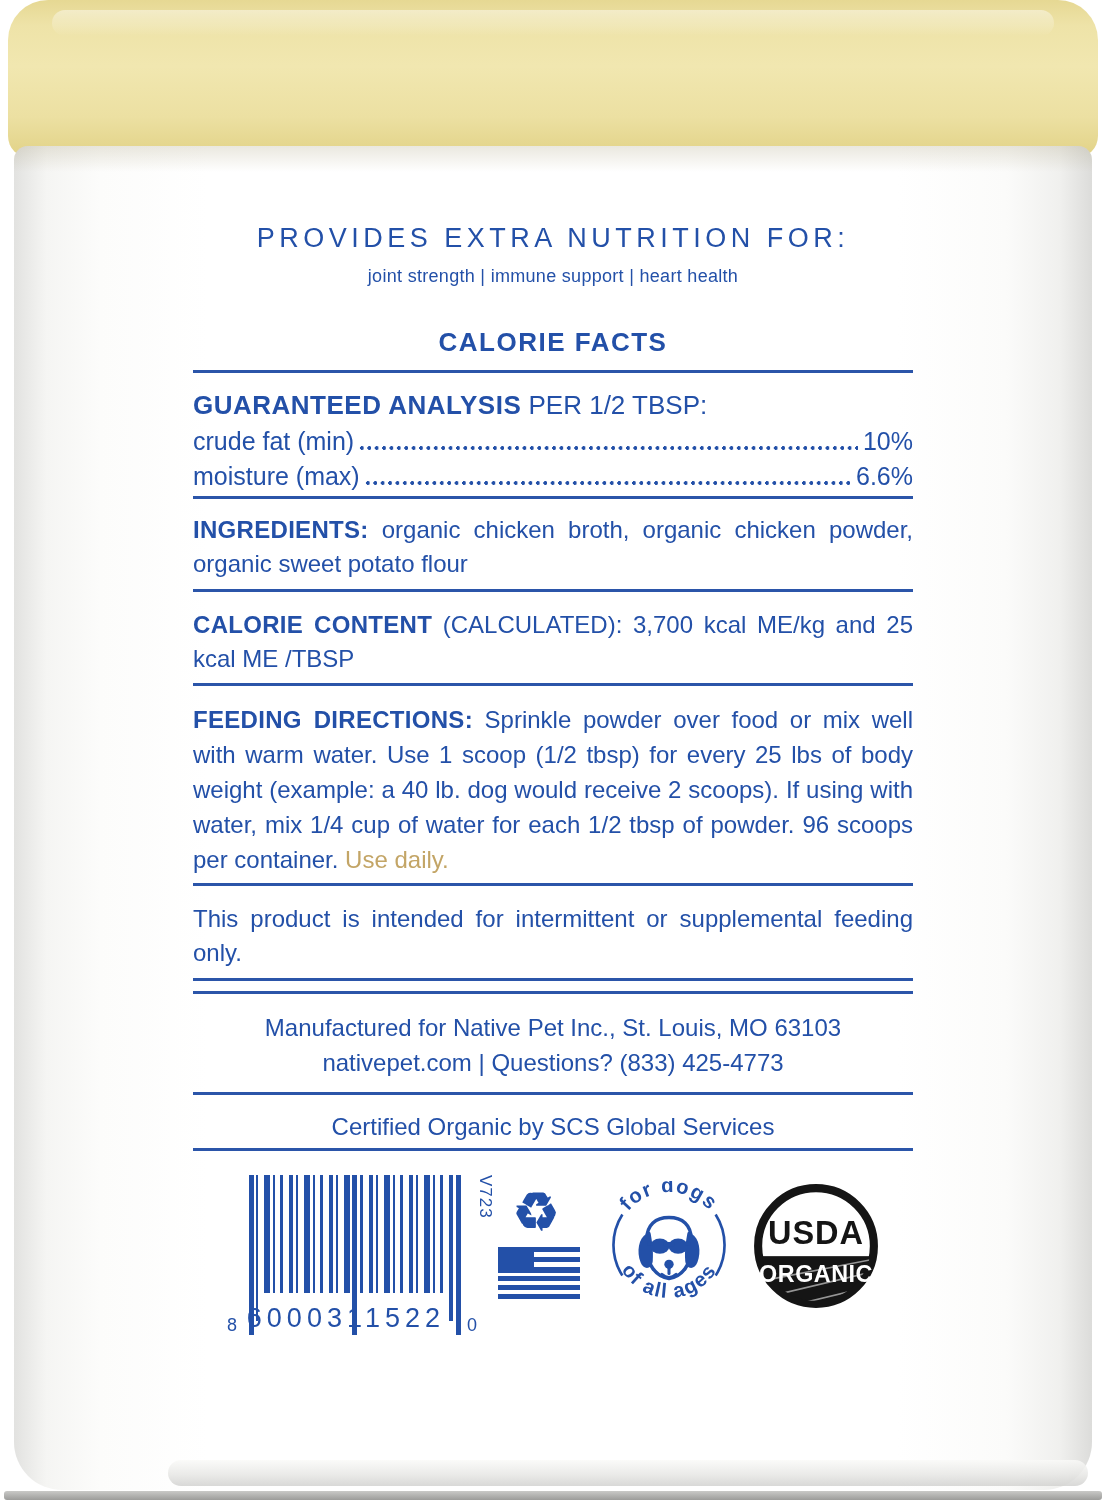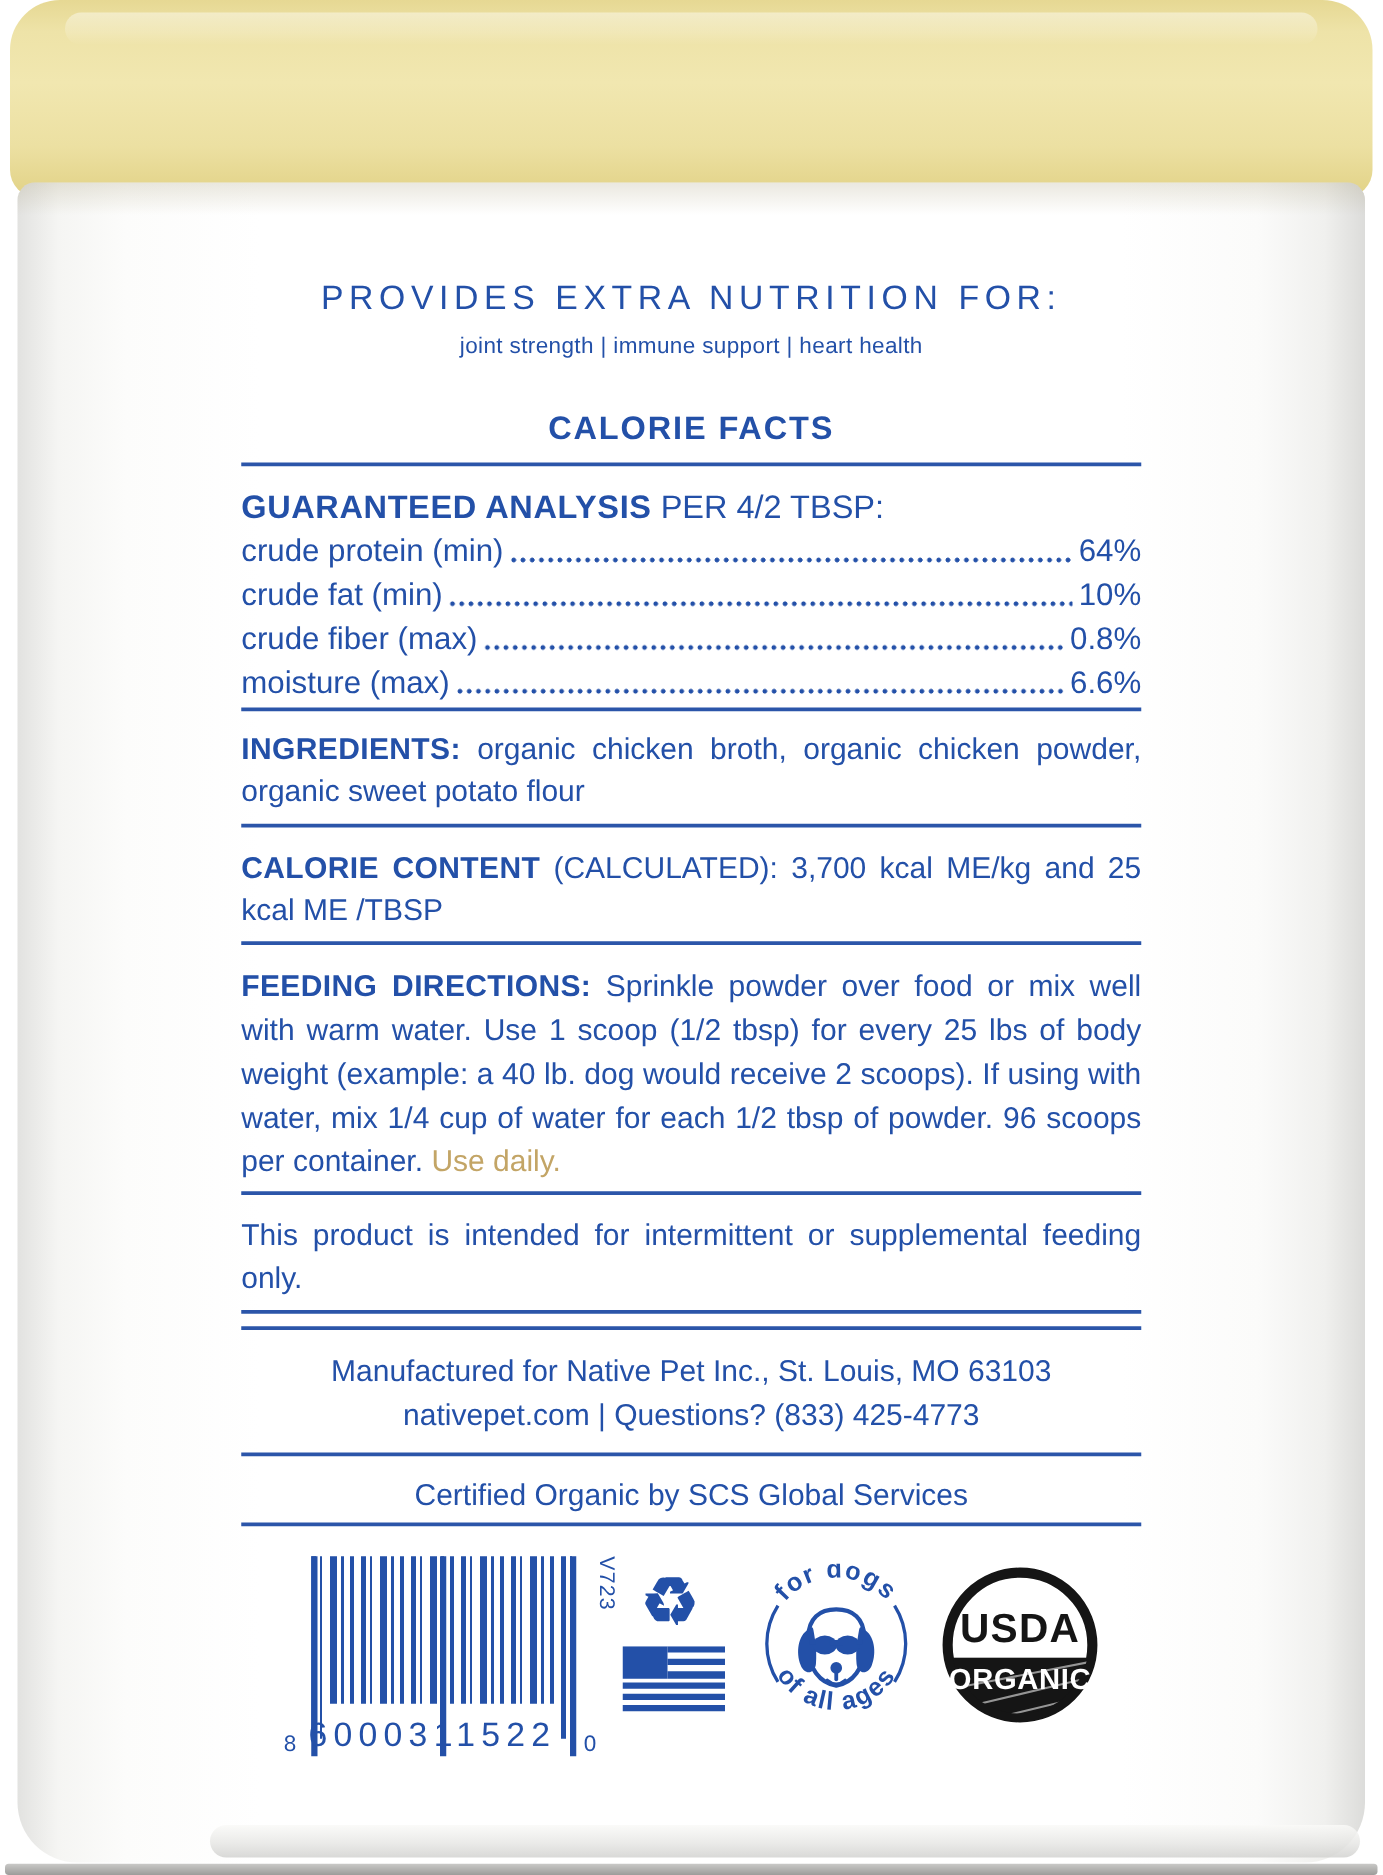--- a/index.html
+++ b/index.html
@@ -141,37 +141,27 @@
   <div class="floor-shadow"></div>
 
   <div class="label">
 
     <h1 class="hdr-title">PROVIDES EXTRA NUTRITION FOR:</h1>
     <div class="hdr-sub">joint strength | immune support | heart health</div>
     <div class="product-facts">CALORIE FACTS</div>
 
     <hr class="rule">
 
-    <div class="ga-head"><b>GUARANTEED ANALYSIS</b><span> PER 4/2 TBSP:</span></div>
+    <div class="ga-head"><b>GUARANTEED ANALYSIS</b><span> PER 1/2 TBSP:</span></div>
 
     <div class="ga-rows">
-      <div class="ga-row">
-        <span class="ga-label">crude protein (min)</span>
-        <span class="leader"></span>
-        <span class="ga-value">64%</span>
-      </div>
       <div class="ga-row">
         <span class="ga-label">crude fat (min)</span>
         <span class="leader"></span>
         <span class="ga-value">10%</span>
-      </div>
-      <div class="ga-row">
-        <span class="ga-label">crude fiber (max)</span>
-        <span class="leader"></span>
-        <span class="ga-value">0.8%</span>
       </div>
       <div class="ga-row">
         <span class="ga-label">moisture (max)</span>
         <span class="leader"></span>
         <span class="ga-value">6.6%</span>
       </div>
     </div>
 
     <hr class="rule r2">
 

